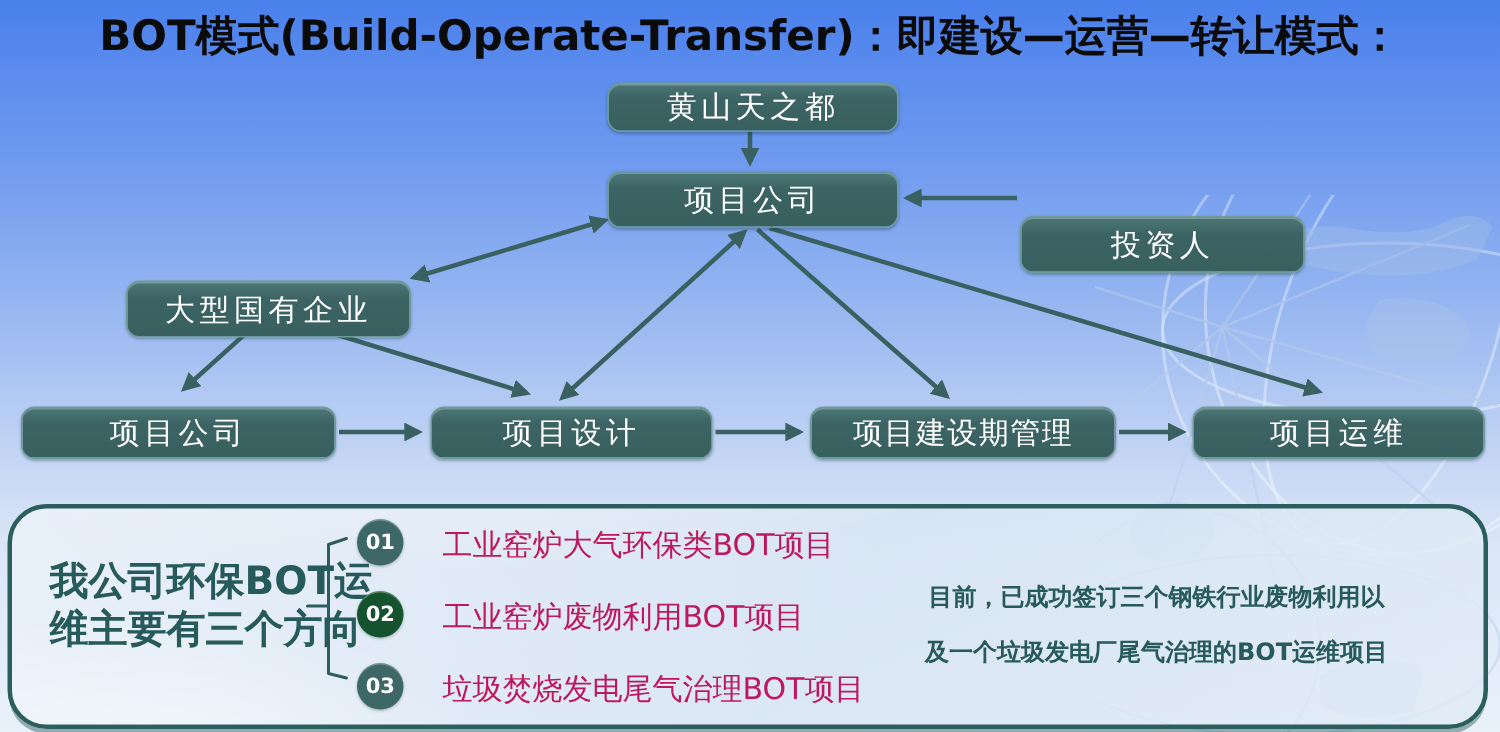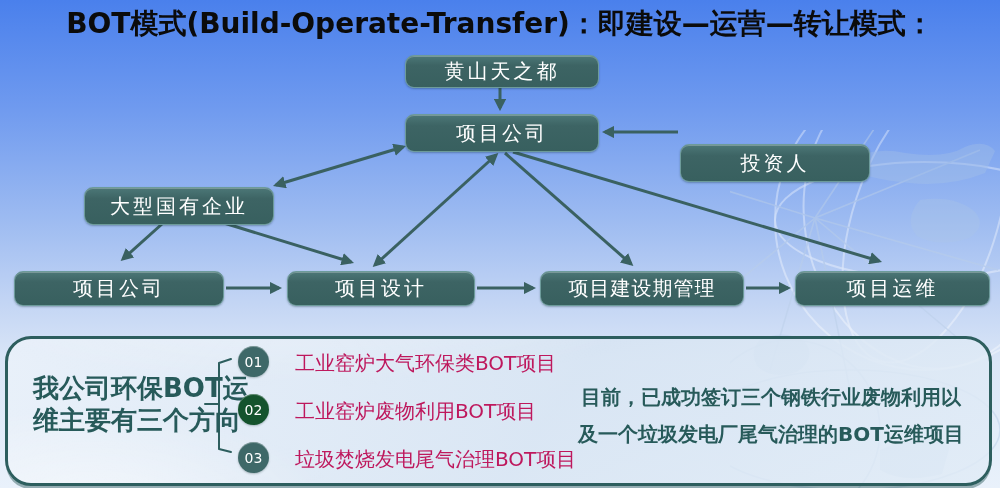--- a/index.html
+++ b/index.html
@@ -47,34 +47,34 @@
       radial-gradient(ellipse 600px 140px at 30% -30%, rgba(255,255,255,.35) 0%, rgba(255,255,255,0) 65%);
     pointer-events:none;
   }
   .intro{
     position:absolute;left:33px;top:372px;width:180px;z-index:3;
     color:#275a5a;font-weight:bold;font-size:26px;line-height:32px;white-space:nowrap;
   }
   .item-badge{
     position:absolute;z-index:3;width:31px;height:31px;border-radius:50%;
     display:flex;align-items:center;justify-content:center;
-    color:#fff;font-size:14px;font-weight:normal;letter-spacing:0;
+    color:#fff;font-size:14px;font-weight:bold;letter-spacing:0;
     box-shadow:inset 0 1px 0 rgba(255,255,255,.3), 0 1px 2px rgba(30,60,60,.3);
     text-align:right;
   }
   .badge-teal{background:#3e6868;}
   .badge-orange{background:#14532d;}
   .b1{left:238px;top:346px;} .b2{left:238px;top:394px;} .b3{left:238px;top:442px;}
   .item-label{
     position:absolute;left:295px;z-index:3;color:#be185d;font-size:20px;white-space:nowrap;
   }
   .l1{top:350px;} .l2{top:398px;} .l3{top:446px;}
   .note{
     position:absolute;left:565px;top:379px;width:412px;z-index:3;text-align:center;
-    color:#275a5a;font-weight:bold;font-size:20px;line-height:37px;white-space:nowrap;
+    color:#275a5a;font-weight:bold;font-size:16px;line-height:37px;white-space:nowrap;
   }
 </style>
 </head>
 <body>
 
 <svg class="globe" viewBox="0 0 270 358" aria-hidden="true">
   <g stroke="rgba(255,255,255,0.65)" fill="none" stroke-width="2">
     <circle cx="195" cy="90" r="150"></circle>
     <ellipse cx="195" cy="90" rx="150" ry="58"></ellipse>
     <ellipse cx="195" cy="90" rx="72" ry="148" transform="rotate(18 195 90)"></ellipse>

